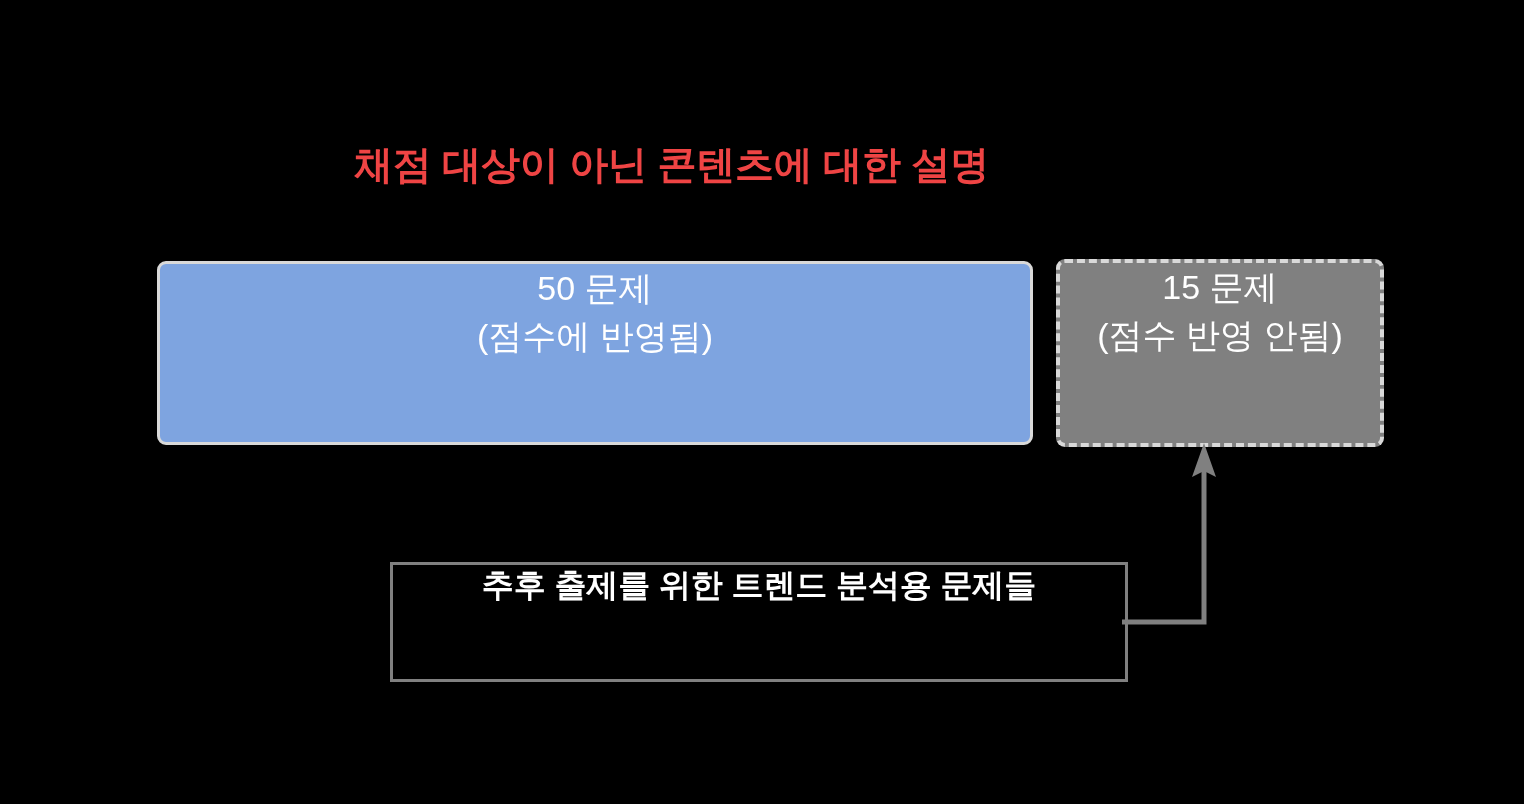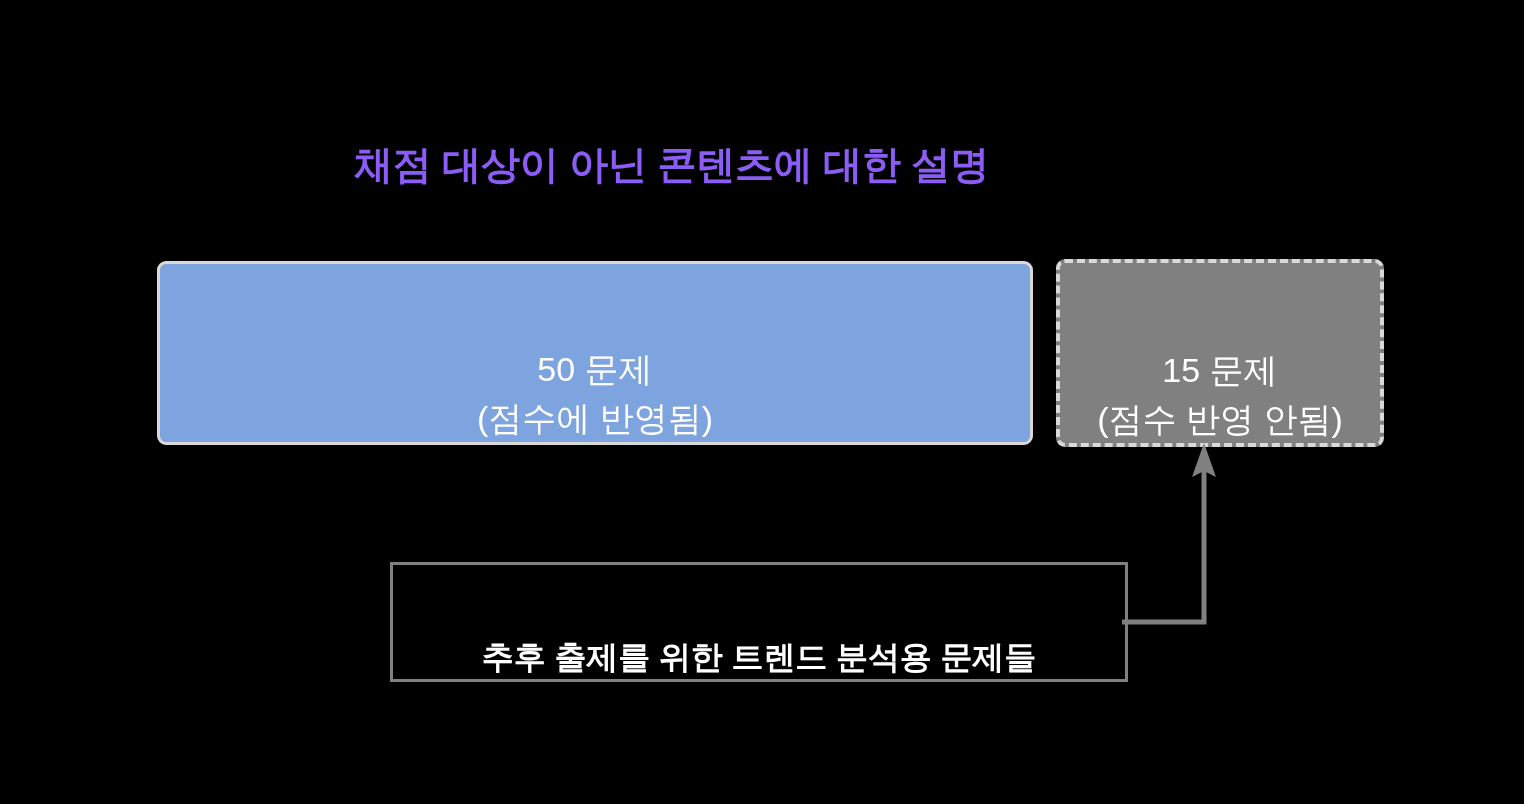--- a/index.html
+++ b/index.html
@@ -23,34 +23,34 @@
     background: #000000;
   }
 
   
   .diagram-title {
     position: absolute;
     left: 0;
     top: 142px;
     width: 1343px;
     text-align: center;
-    color: #8b5cf6;
+    color: #ef4444;
     font-size: 39px;
     font-weight: bold;
     letter-spacing: -0.2px;
     line-height: 1.2;
     white-space: nowrap;
   }
 
   
   .box {
     position: absolute;
     box-sizing: border-box;
     display: flex;
-    align-items: flex-end;
+    align-items: flex-start;
     justify-content: center;
     text-align: center;
     color: #ffffff;
   }
 
   .box-label {
     font-size: 34px;
     font-weight: normal;
     line-height: 1.42;
     white-space: pre-line;
@@ -81,21 +81,21 @@
   .callout-box {
     position: absolute;
     left: 390px;
     top: 562px;
     width: 738px;
     height: 120px;
     box-sizing: border-box;
     background: #000000;
     border: 3px solid #808080;
     display: flex;
-    align-items: flex-end;
+    align-items: flex-start;
     justify-content: center;
     text-align: center;
     color: #ffffff;
   }
 
   .callout-label {
     font-size: 32px;
     font-weight: bold;
     line-height: 1.3;
     letter-spacing: -0.1px;

